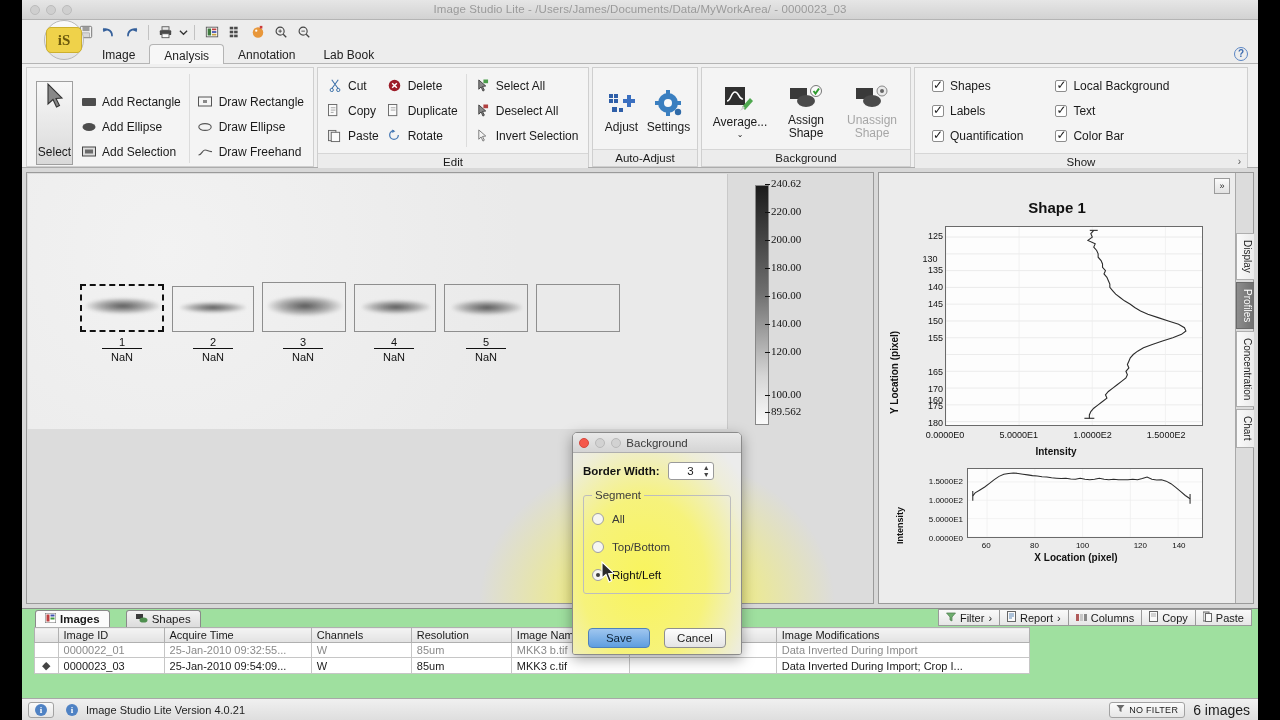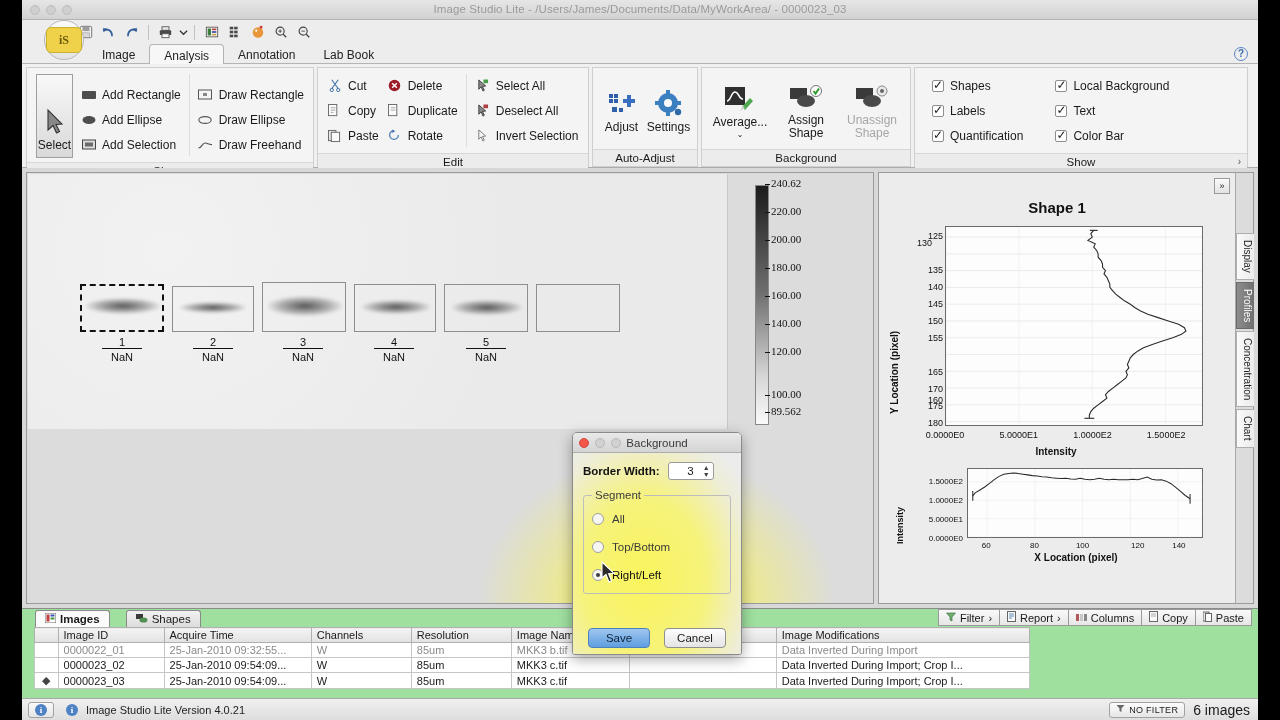--- a/index.html
+++ b/index.html
@@ -24,21 +24,21 @@
   #toolbar .tb-icons { position:absolute; left:52px; top:1px; display:flex; align-items:center; gap:0px; }
   #toolbar .tb-icons .ic { width:23px; height:22px; display:flex; align-items:center; justify-content:center; }
   .sep { width:1px; height:15px; background:#c2c2c2; margin:0 5px; }
 
   
   #logo { position:absolute; left:22px; top:20px; width:40px; height:40px; border-radius:50%;
           background:linear-gradient(#fbfbfb,#e3e3e3); border:1px solid #b8b8b8;
           display:flex; align-items:center; justify-content:center; z-index:6; }
   #logo .inner { width:36px; height:26px; border-radius:5px; background:#efd24a;
                  border:1px solid #cdb02c; display:flex; align-items:center; justify-content:center;
-                 font-size:12px; font-weight:bold; color:#6d5a0c; font-family:"Liberation Serif",serif;}
+                 font-size:15px; font-weight:bold; color:#6d5a0c; font-family:"Liberation Serif",serif;}
 
   
   #maintabs { position:relative; height:20px; background:#ededed; border-bottom:1px solid #b4b4b4; }
   #maintabs .tabs { position:absolute; left:66px; top:0; display:flex; height:20px; }
   #maintabs .tab { padding:2px 14px 0 14px; font-size:12px; color:#222; line-height:18px; cursor:default;}
   #maintabs .tab.active { background:#f7f7f7; border:1px solid #b4b4b4; border-bottom:1px solid #f7f7f7;
                           border-radius:4px 4px 0 0; margin-bottom:-1px; }
   #help-icon { position:absolute; right:10px; top:3px; width:14px; height:14px; border-radius:50%;
                border:1px solid #5b86c4; color:#3d6cb0; font-size:10px; text-align:center; line-height:12px;
                font-weight:bold; }
@@ -60,21 +60,21 @@
 
   .bigbtn { width:62px; display:flex; flex-direction:column; align-items:center; justify-content:center;
             gap:3px; font-size:12px; cursor:default; }
   .bigbtn .bi { height:34px; display:flex; align-items:flex-end; }
   .bigbtn span { text-align:center; line-height:13px; }
   .bigbtn.dim { color:#a6a6a6; }
 
   
   #selectbtn { width:44px; height:84px; border:1px solid #9f9f9f;
                background:linear-gradient(#f8f8f8,#d9d9d9); display:flex; flex-direction:column;
-               align-items:center; justify-content:flex-end; padding-bottom:5px; margin:2px 4px 0 4px;}
+               align-items:center; justify-content:space-between; padding-bottom:5px; margin:9px 4px 0 4px;}
   #selectbtn .lbl { font-size:12px; }
 
   .chk { display:flex; align-items:center; gap:6px; height:25px; font-size:12px; cursor:default;}
   .chkbox { width:12px; height:12px; border:1px solid #8d8d8d; background:#fff; border-radius:2px;
             position:relative; flex:0 0 12px;}
   .chkbox:after { content:"✓"; position:absolute; left:0px; top:-3px; font-size:12px; color:#222;}
 
   
   #work { position:relative; height:440px; background:#d8d8d8; padding:4px; display:flex; }
 
@@ -677,21 +677,21 @@
                   <line x1="73.71428571428571" x2="73.71428571428571" y1="0" y2="200" stroke="#eeeeee" stroke-width="0.7"></line>
                   <line x1="147.42857142857142" x2="147.42857142857142" y1="0" y2="200" stroke="#eeeeee" stroke-width="0.7"></line>
                   <line x1="221.14285714285714" x2="221.14285714285714" y1="0" y2="200" stroke="#eeeeee" stroke-width="0.7"></line>
                   <path d="M148.90 3.39 L145.95 6.78 L147.43 10.17 L143.01 13.56 L150.38 16.95 L148.90 20.34 L151.85 23.73 L153.33 27.12 L153.33 30.51 L156.27 33.90 L157.75 37.29 L157.75 40.68 L160.70 44.07 L159.22 47.46 L162.17 50.85 L163.65 54.24 L165.12 57.63 L165.12 61.02 L168.07 64.41 L171.02 67.80 L175.44 71.19 L179.86 74.58 L185.76 77.97 L190.18 81.36 L196.08 84.75 L203.45 88.14 L213.77 91.53 L224.09 94.92 L234.41 98.31 L240.31 101.69 L241.78 105.08 L237.36 108.47 L228.51 111.86 L218.19 115.25 L207.87 118.64 L199.03 122.03 L193.13 125.42 L188.71 128.81 L185.76 132.20 L184.29 135.59 L182.81 138.98 L184.29 142.37 L181.34 145.76 L182.81 149.15 L181.34 152.54 L176.91 155.93 L172.49 159.32 L168.07 162.71 L163.65 166.10 L160.70 169.49 L162.17 172.88 L157.75 176.27 L153.33 179.66 L148.90 183.05 L145.95 186.44 L144.48 189.83 L144.48 193.22 " fill="none" stroke="#2b2b2b" stroke-width="1.1" vector-effect="non-scaling-stroke"></path>
                   <line x1="144.90285714285716" x2="152.90285714285716" y1="3.389830508474576" y2="3.389830508474576" stroke="#2b2b2b" stroke-width="1.1" vector-effect="non-scaling-stroke"></line>
                   <line x1="139.48000000000002" x2="149.48000000000002" y1="193.22033898305085" y2="193.22033898305085" stroke="#2b2b2b" stroke-width="1.1" vector-effect="non-scaling-stroke"></line>
                 </svg>
             </div>
             <div id="main-yticks">
                 <div class="ticklbl" style="left: 30px; top: 7.16949px; width: 26px; text-align: right;">125</div>
-                <div class="ticklbl" style="left: 30px; top: 14px; width: 26px; text-align: left;">130</div>
+                <div class="ticklbl" style="left: 30px; top: 30px; width: 26px; text-align: center;">130</div>
                 <div class="ticklbl" style="left: 30px; top: 41.0678px; width: 26px; text-align: right;">135</div>
                 <div class="ticklbl" style="left: 30px; top: 58.0169px; width: 26px; text-align: right;">140</div>
                 <div class="ticklbl" style="left: 30px; top: 74.9661px; width: 26px; text-align: right;">145</div>
                 <div class="ticklbl" style="left: 30px; top: 91.9153px; width: 26px; text-align: right;">150</div>
                 <div class="ticklbl" style="left: 30px; top: 108.864px; width: 26px; text-align: right;">155</div>
                 <div class="ticklbl" style="left: 30px; top: 125.814px; width: 26px; text-align: right; margin-top: 45px;">160</div>
                 <div class="ticklbl" style="left: 30px; top: 142.763px; width: 26px; text-align: right;">165</div>
                 <div class="ticklbl" style="left: 30px; top: 159.712px; width: 26px; text-align: right;">170</div>
                 <div class="ticklbl" style="left: 30px; top: 176.661px; width: 26px; text-align: right;">175</div>
                 <div class="ticklbl" style="left: 30px; top: 193.61px; width: 26px; text-align: right;">180</div>
@@ -726,21 +726,21 @@
             <div id="bot-yticks">
                 <div class="ticklbl" style="font-size: 8px; left: 16px; top: 68px; width: 60px; text-align: right;">0.0000E0</div>
                 <div class="ticklbl" style="font-size: 8px; left: 16px; top: 49.0811px; width: 60px; text-align: right;">5.0000E1</div>
                 <div class="ticklbl" style="font-size: 8px; left: 16px; top: 30.1622px; width: 60px; text-align: right;">1.0000E2</div>
                 <div class="ticklbl" style="font-size: 8px; left: 16px; top: 11.2432px; width: 60px; text-align: right;">1.5000E2</div>
               </div>
             <div id="bot-xticks">
                 <div class="ticklbl" style="font-size: 8px; left: 87.2653px; top: 75px; width: 24px; text-align: center;">60</div>
                 <div class="ticklbl" style="font-size: 8px; left: 135.429px; top: 75px; width: 24px; text-align: center;">80</div>
                 <div class="ticklbl" style="font-size: 8px; left: 183.592px; top: 75px; width: 24px; text-align: center;">100</div>
-                <div class="ticklbl" style="font-size: 8px; left: 244px; top: 75px; width: 24px; text-align: left;">120</div>
+                <div class="ticklbl" style="font-size: 8px; left: 236px; top: 75px; width: 24px; text-align: right;">120</div>
                 <div class="ticklbl" style="font-size: 8px; left: 279.918px; top: 75px; width: 24px; text-align: center;">140</div>
               </div>
             <div class="axtitle" style="left:40px;right:0;text-align:center;top:86px;">X Location (pixel)</div>
           </div>
         </div>
 
         <div id="vtabs">
           <div class="vtab">Display</div>
           <div class="vtab active">Profiles</div>
           <div class="vtab">Concentration</div>
@@ -877,30 +877,20 @@
           <tr class="r-clip">
             <td class="marker"></td>
             <td>0000022_01</td>
             <td>25-Jan-2010 09:32:55...</td>
             <td>W</td>
             <td>85um</td>
             <td>MKK3 b.tif</td>
             <td></td>
             <td>Data Inverted During Import</td>
           </tr>
-          <tr class="r-green">
-            <td class="marker"></td>
-            <td>0000023_02</td>
-            <td>25-Jan-2010 09:54:09...</td>
-            <td>W</td>
-            <td>85um</td>
-            <td>MKK3 c.tif</td>
-            <td></td>
-            <td>Data Inverted During Import; Crop I...</td>
-          </tr>
           <tr class="r-sel">
             <td class="marker">◆</td>
             <td>0000023_03</td>
             <td>25-Jan-2010 09:54:09...</td>
             <td>W</td>
             <td>85um</td>
             <td>MKK3 c.tif</td>
             <td></td>
             <td>Data Inverted During Import; Crop I...</td>
           </tr>

